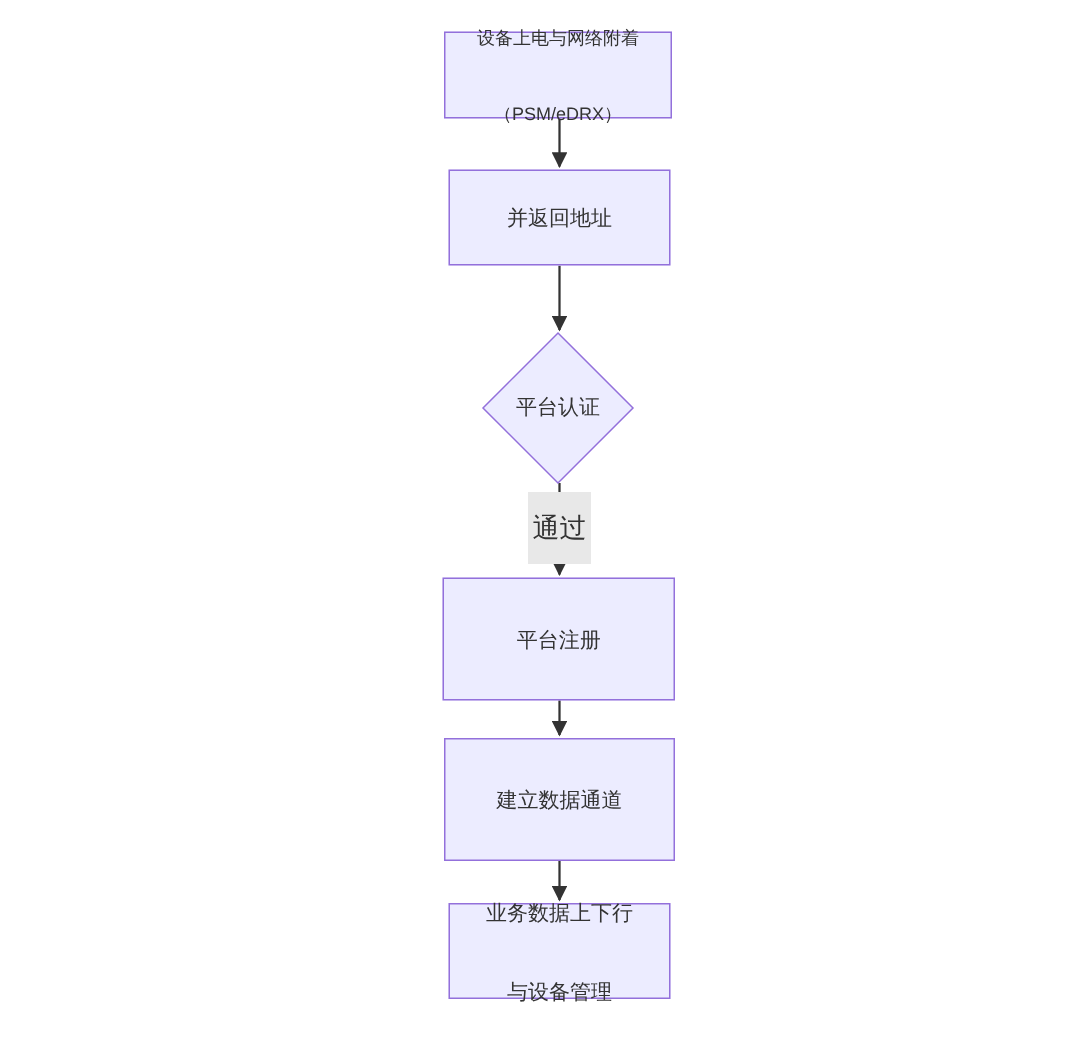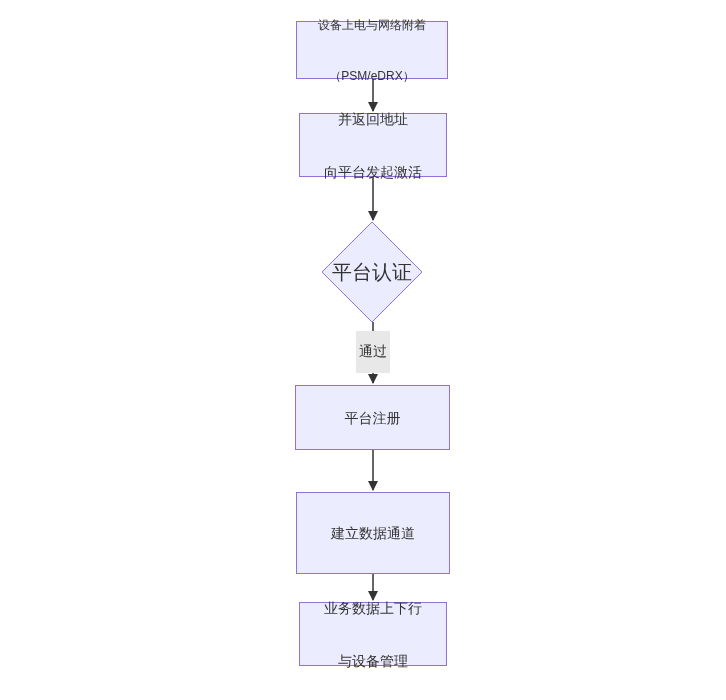--- a/index.html
+++ b/index.html
@@ -49,38 +49,38 @@
   .diamond-shape {
     fill: var(--node-fill);
     stroke: var(--node-border);
     stroke-width: 1;
   }
   .diamond-label {
     position: absolute;
     left: 372px;
     top: 272px;
     transform: translate(-50%, -50%);
-    font-size: 20px;
+    font-size: 14px;
     white-space: nowrap;
     text-align: center;
   }
   .edge-label {
     position: absolute;
     left: 373px;
     top: 352px;
     transform: translate(-50%, -50%);
     background: var(--edge-label-bg);
-    font-size: 14px;
+    font-size: 18px;
     padding: 12px 3px;
     white-space: nowrap;
   }
   
   .n-power    { left: 296px; top: 21px;  width: 152px; height: 58px; }
   .n-boot     { left: 299px; top: 113px; width: 148px; height: 64px; }
-  .n-register { left: 295px; top: 385px; width: 155px; height: 65px; }
+  .n-register { left: 295px; top: 385px; width: 155px; height: 82px; }
   .n-channel  { left: 296px; top: 492px; width: 154px; height: 82px; }
   .n-business { left: 299px; top: 602px; width: 148px; height: 64px; }
 </style>
 </head>
 <body>
 
 <div class="canvas">
 
   <svg class="edges" width="726" height="700" viewBox="0 0 726 700">
     <defs>
@@ -96,21 +96,20 @@
     <polygon class="diamond-shape" points="372,222 422,272 372,322 322,272"></polygon>
   </svg>
 
   <div class="node small-font n-power">
     <span>设备上电与网络附着</span>
     <span>（PSM/eDRX）</span>
   </div>
 
   <div class="node n-boot">
     <span>并返回地址</span>
-    <span>向平台发起激活</span>
   </div>
 
   <div class="diamond-label">平台认证</div>
 
   <div class="edge-label">通过</div>
 
   <div class="node n-register">
     <span>平台注册</span>
   </div>
 

